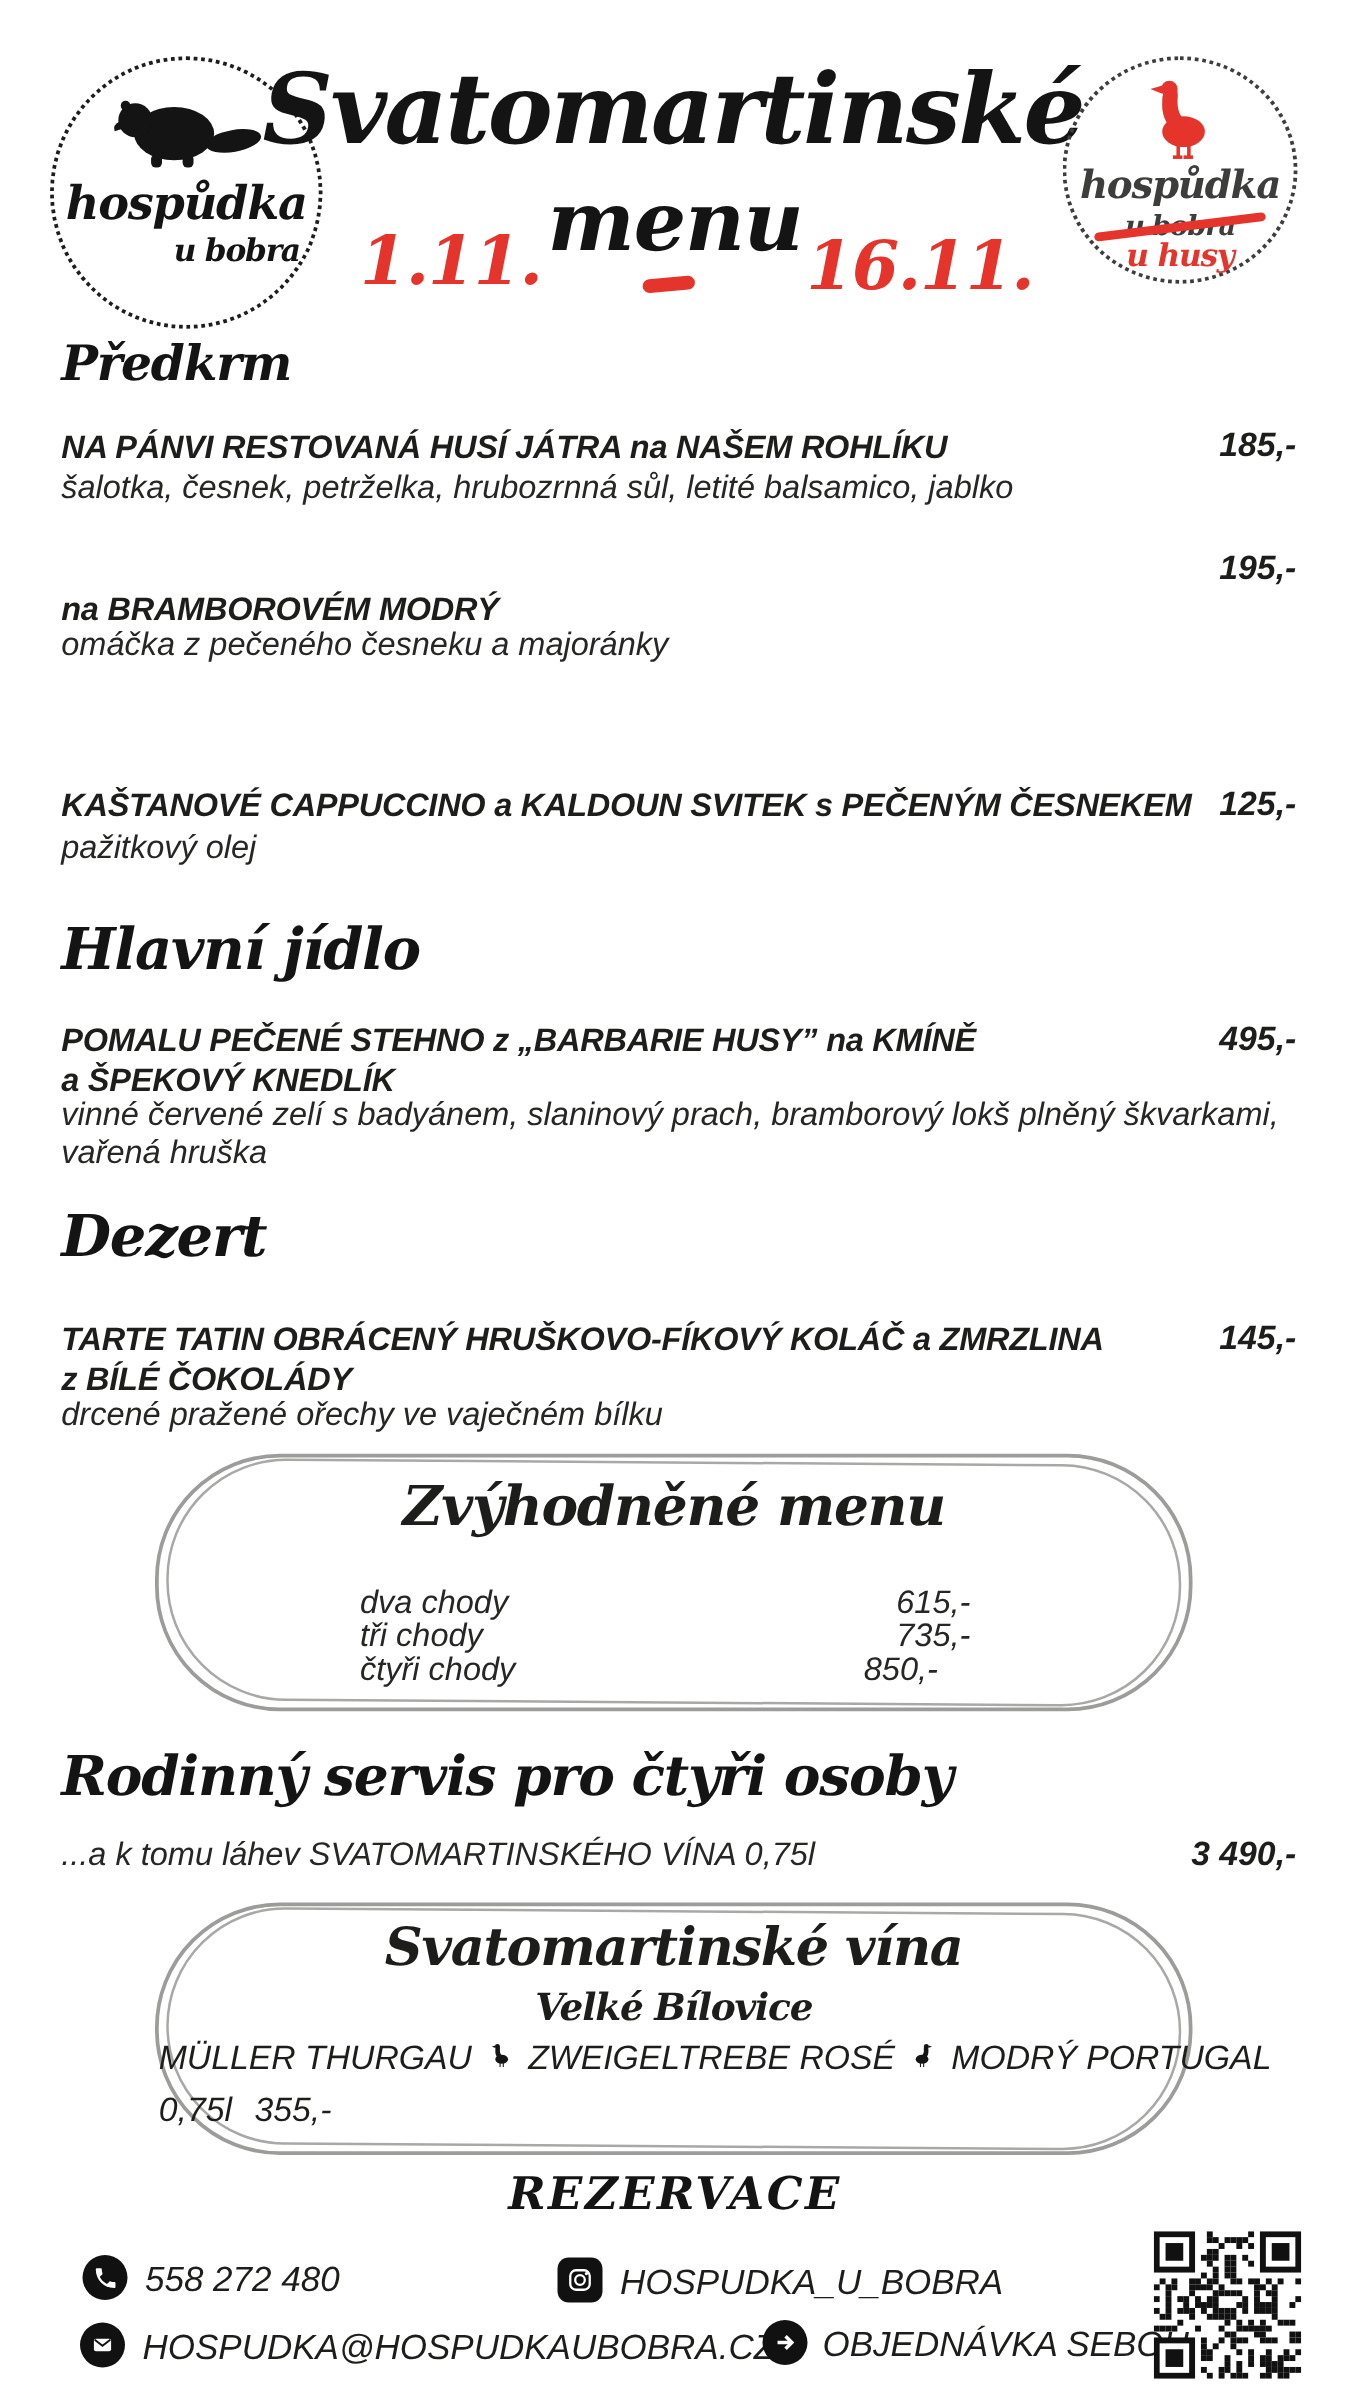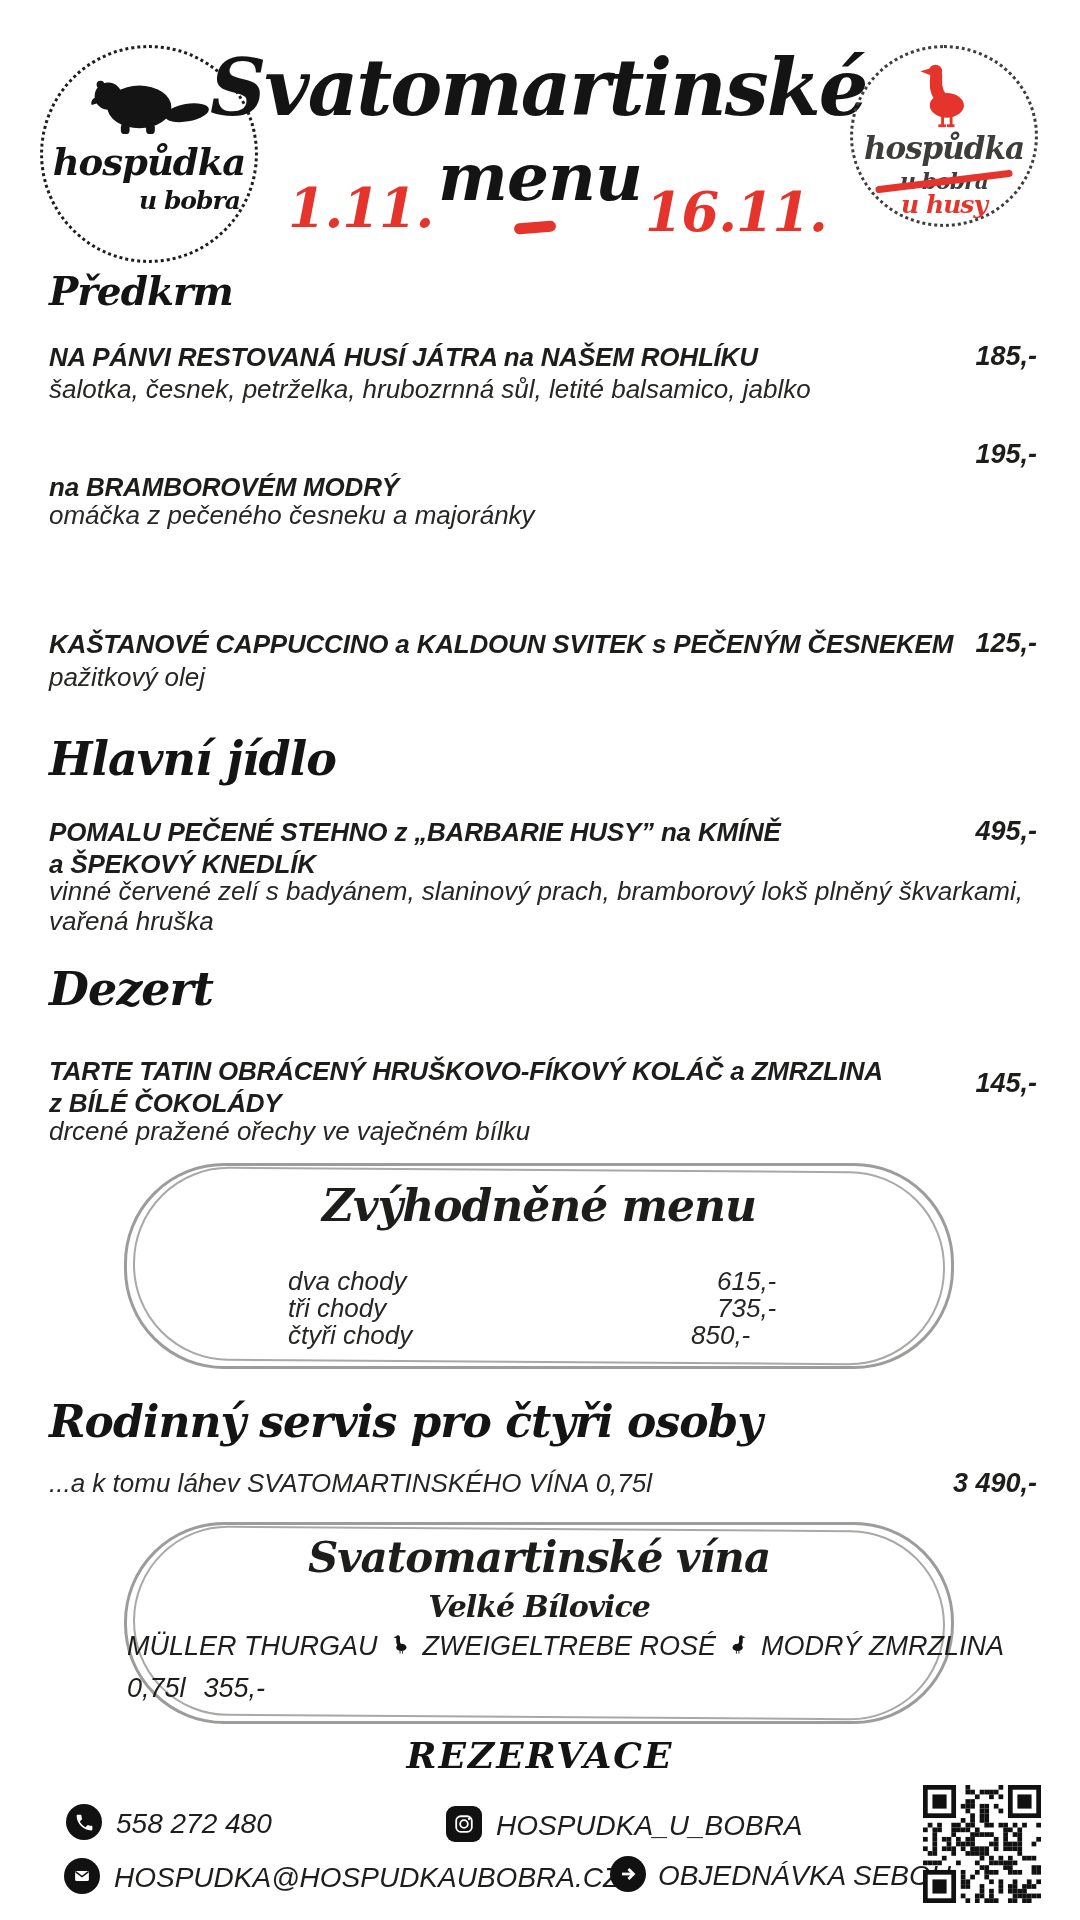--- a/index.html
+++ b/index.html
@@ -97,21 +97,21 @@
 
   <div class="abs t" style="left:49px;top:816px;">POMALU PEČENÉ STEHNO z „BARBARIE HUSY” na KMÍNĚ</div>
   <div class="p" style="top:816px;">495,-</div>
   <div class="abs t" style="left:49px;top:848px;">a ŠPEKOVÝ KNEDLÍK</div>
   <div class="abs d" style="left:49px;top:876px;">vinné červené zelí s badyánem, slaninový prach, bramborový lokš plněný škvarkami,</div>
   <div class="abs d" style="left:49px;top:906px;">vařená hruška</div>
 
   <div class="abs t" style="left:49px;top:1055px;">TARTE TATIN OBRÁCENÝ HRUŠKOVO-FÍKOVÝ KOLÁČ a ZMRZLINA</div>
 
   <div class="abs script" style="left:49px;top:962px;font-size:46px;">Dezert</div>
-  <div class="p" style="top:1055px;margin-top:13px;">145,-</div>
+  <div class="p" style="top:1055px;">145,-</div>
   <div class="abs t" style="left:49px;top:1087px;">z BÍLÉ ČOKOLÁDY</div>
   <div class="abs d" style="left:49px;top:1116px;">drcené pražené ořechy ve vaječném bílku</div>
 
   <div class="abs hand-box" style="left:124px;top:1163px;width:824px;height:200px;">
     <div class="abs box-title" style="top:14px;font-size:44px;">Zvýhodněné menu</div>
     <div class="abs d" style="left:161px;top:100px;">dva chody</div>
     <div class="abs d" style="left:590px;top:100px;">615,-</div>
     <div class="abs d" style="left:161px;top:127px;">tři chody</div>
     <div class="abs d" style="left:590px;top:127px;">735,-</div>
     <div class="abs d" style="left:161px;top:154px;">čtyři chody</div>
@@ -145,21 +145,21 @@
             <g fill="#141414">
           <ellipse cx="33" cy="50" rx="18" ry="13"></ellipse>
           <path d="M24 48 Q14 40 15 24 Q15 13 22 12 Q29 11 28 22 Q27 36 36 42 Z"></path>
           <circle cx="21" cy="14" r="7"></circle>
               <path d="M15 11 l-10 3 10 4 z"></path>
           <rect x="27" y="61" width="3" height="11"></rect>
               <rect x="36" y="61" width="3" height="11"></rect>
             </g>
         </svg>
       </span>
-      <span>MODRÝ ZMRZLINA</span>
+      <span>MODRÝ PORTUGAL</span>
     </div>
     <div class="abs wine-line" style="top:148px;width:100%;gap:18px;">
       <span>0,75l</span>
       <span>355,-</span>
     </div>
   </div>
 
   <div class="abs script center" style="left:390px;top:1734px;width:300px;font-size:36px;letter-spacing:2px;font-weight:700;">REZERVACE</div>
 
   <div class="abs c-icon" style="left:66px;top:1804px;">

